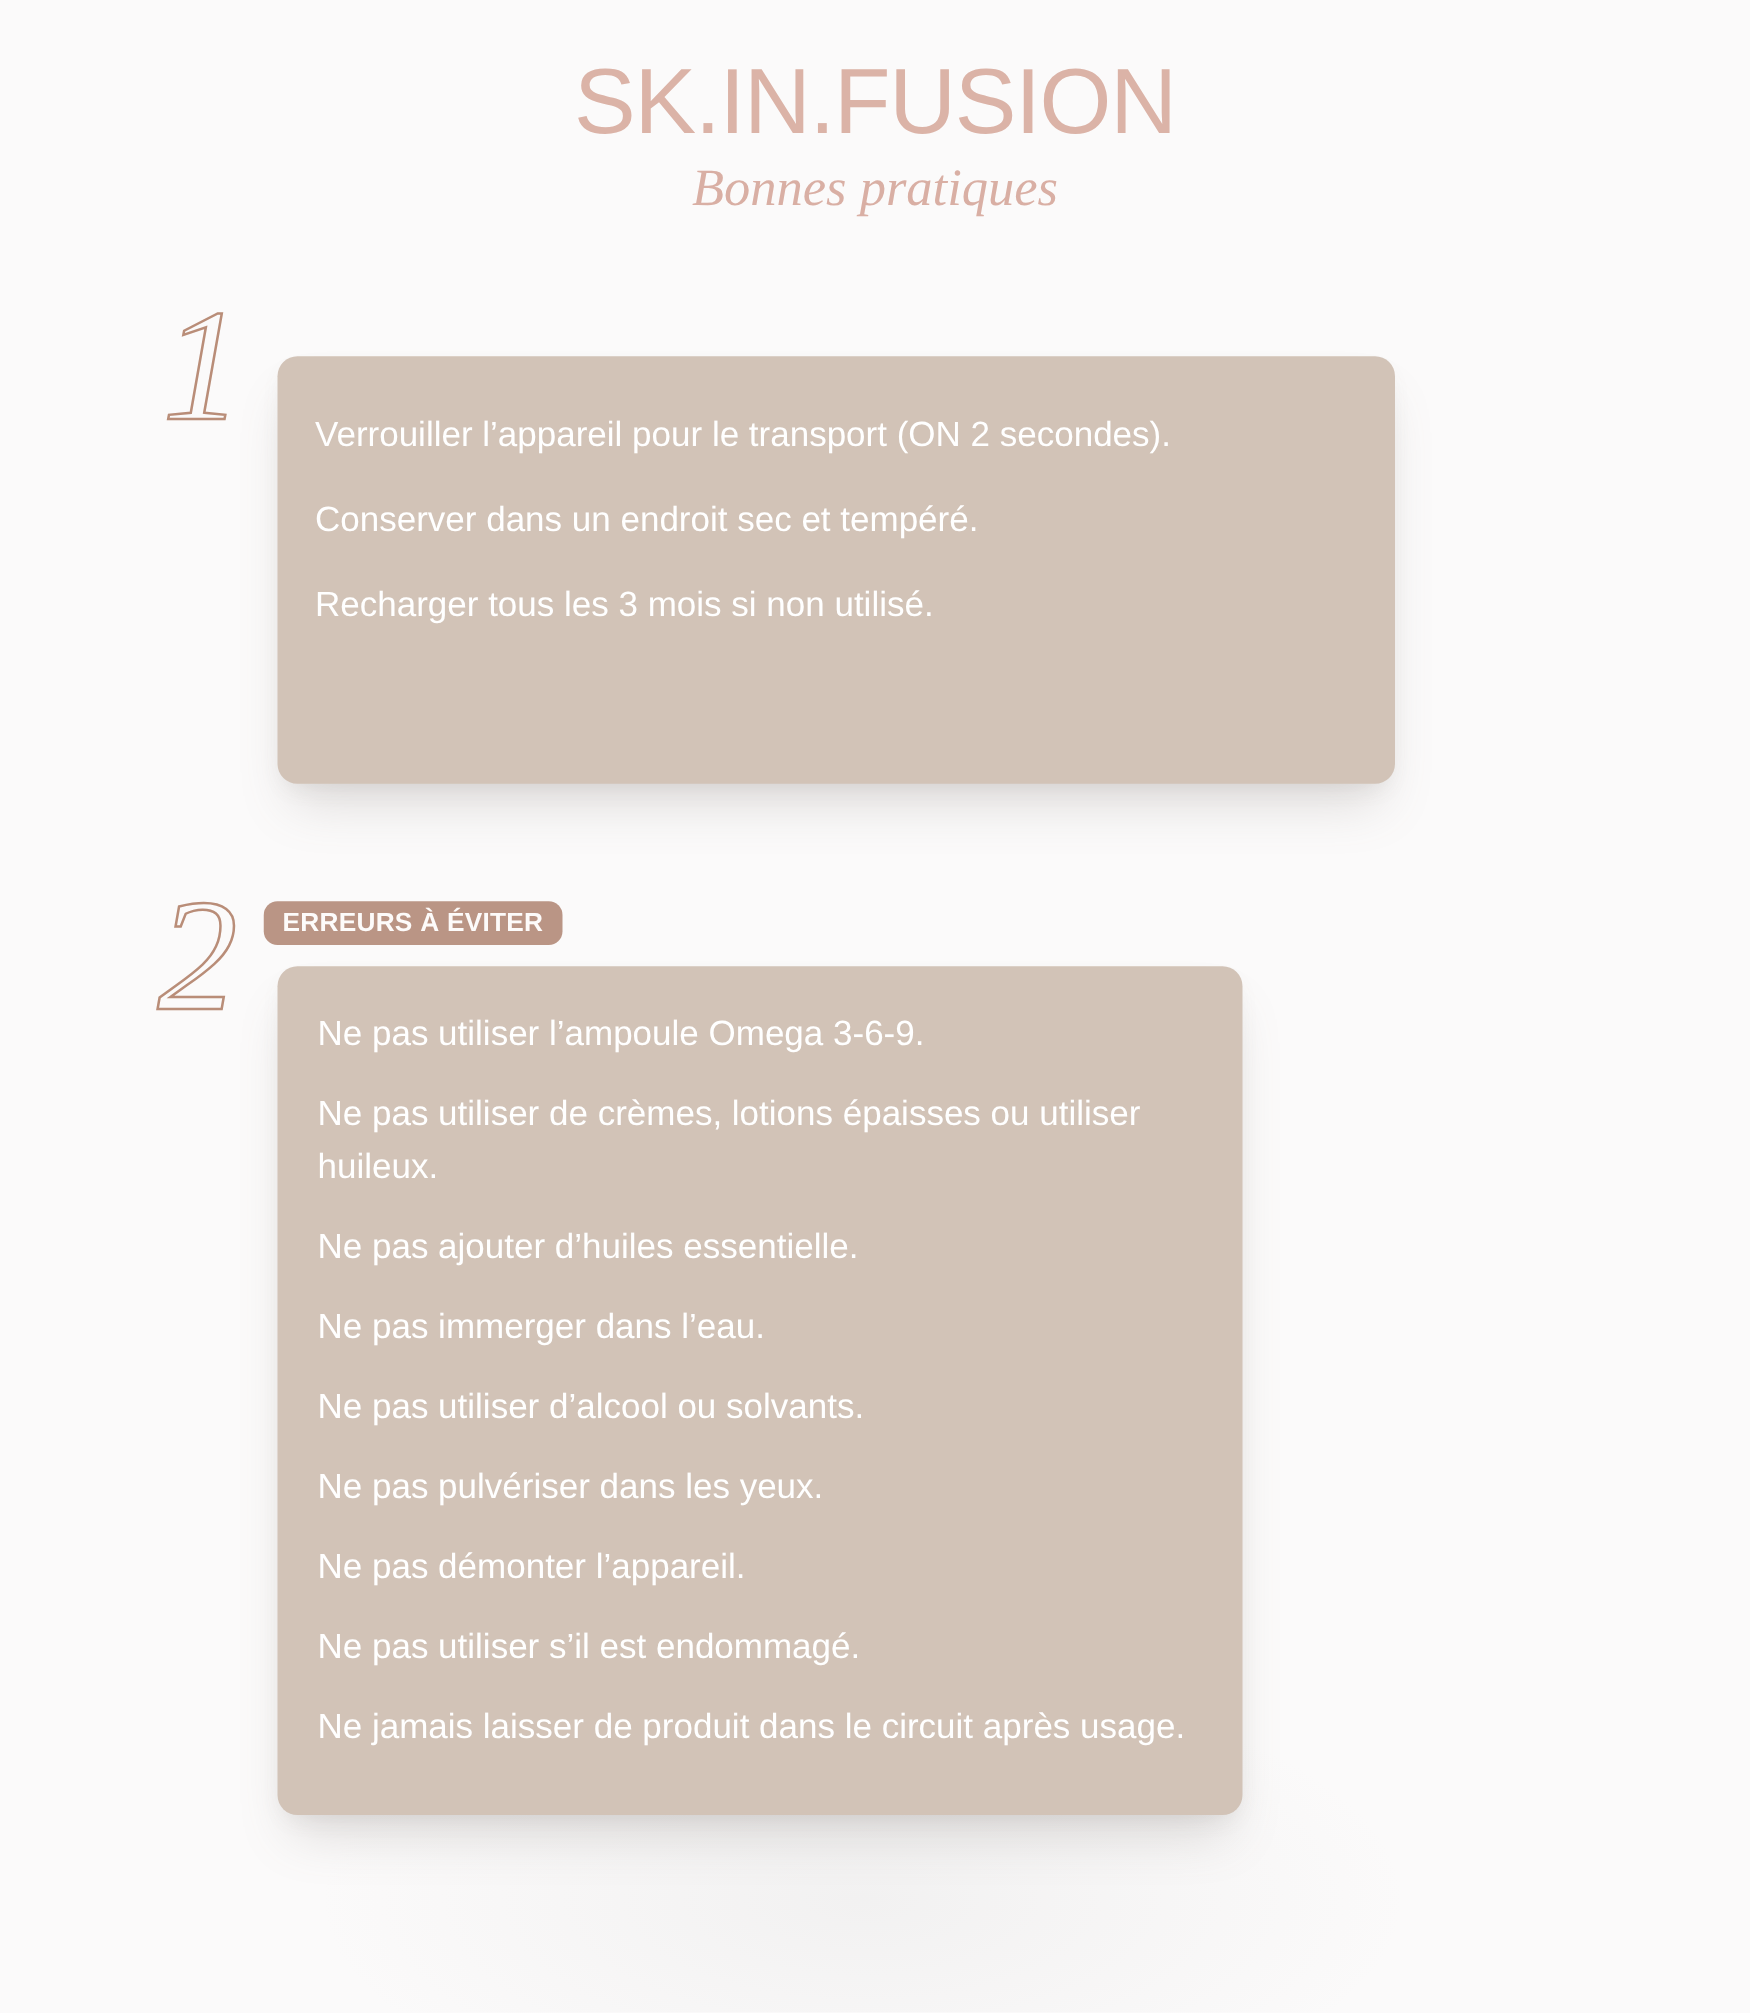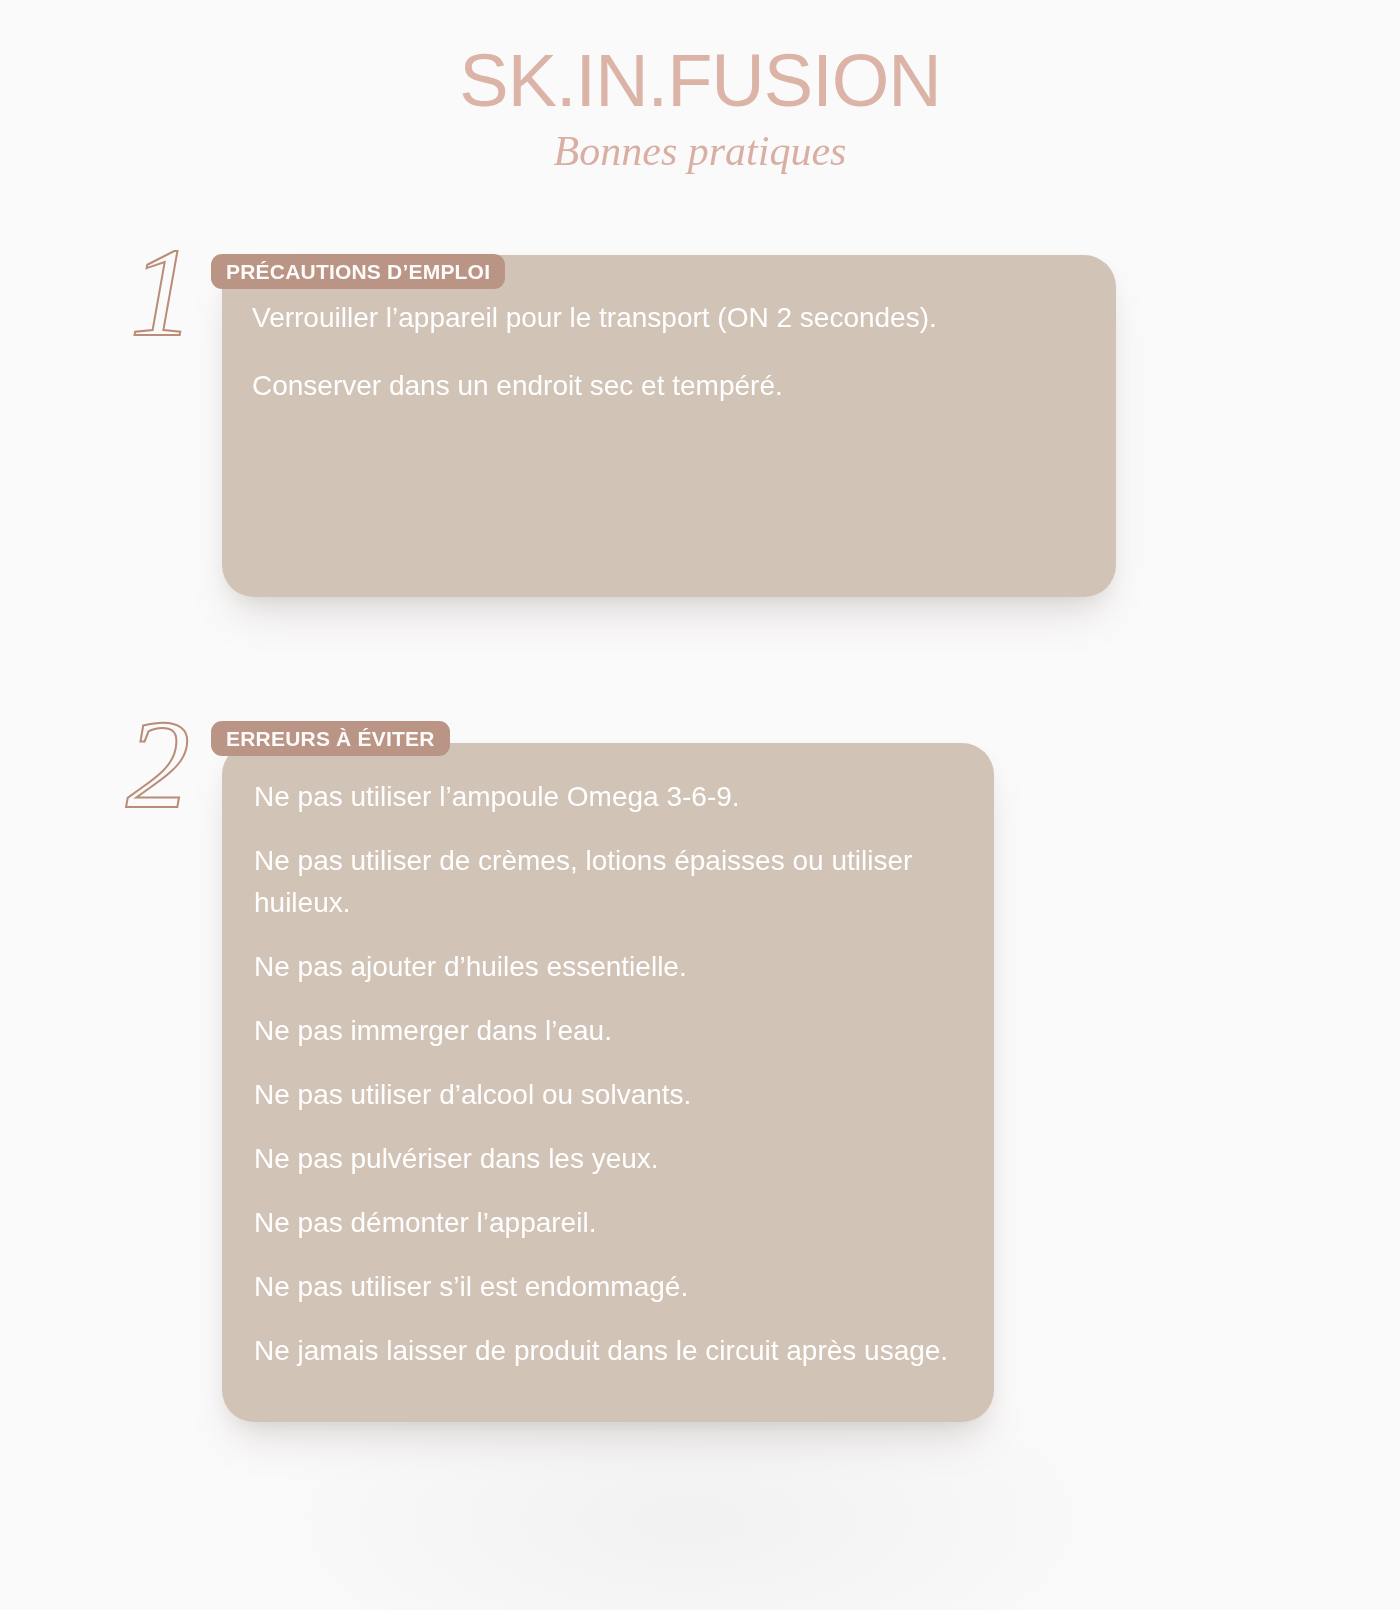--- a/index.html
+++ b/index.html
@@ -60,23 +60,24 @@
     text-shadow: none;
     user-select: none;
   }
   .numeral-1 { left: 130px; top: 228px; }
   .numeral-2 { left: 126px; top: 700px; }
 
   
   .card {
     position: absolute;
     background: #d2c3b7;
-    border-radius: 32px;
+    border-radius: 16px;
     box-shadow: 0 26px 42px -12px rgba(120,110,105,0.22),
                 0 8px 20px -8px rgba(120,110,105,0.16);
+    margin-top: 30px;
   }
 
   .card-1 {
     left: 222px;
     top: 255px;
     width: 894px;
     height: 342px;
   }
 
   .card-2 {
@@ -143,24 +144,24 @@
     <div class="brand-title">SK.IN.FUSION</div>
     <div class="brand-subtitle">Bonnes pratiques</div>
   </div>
 
   <div class="numeral numeral-1">1</div>
 
   <div class="card card-1">
     <div class="card-body">
       <div class="line">Verrouiller l’appareil pour le transport (ON 2 secondes).</div>
       <div class="line">Conserver dans un endroit sec et tempéré.</div>
+      <div class="line">Recharger tous les 3 mois si non utilisé.</div>
     </div>
   </div>
 
-  <div class="badge badge-1">PRÉCAUTIONS D’EMPLOI</div>
 
   <div class="numeral numeral-2">2</div>
 
   <div class="card card-2">
     <div class="card-body">
       <div class="line">Ne pas utiliser l’ampoule Omega 3-6-9.</div>
       <div class="line">Ne pas utiliser de crèmes, lotions épaisses ou utiliser huileux.</div>
       <div class="line">Ne pas ajouter d’huiles essentielle.</div>
       <div class="line">Ne pas immerger dans l’eau.</div>
       <div class="line">Ne pas utiliser d’alcool ou solvants.</div>

